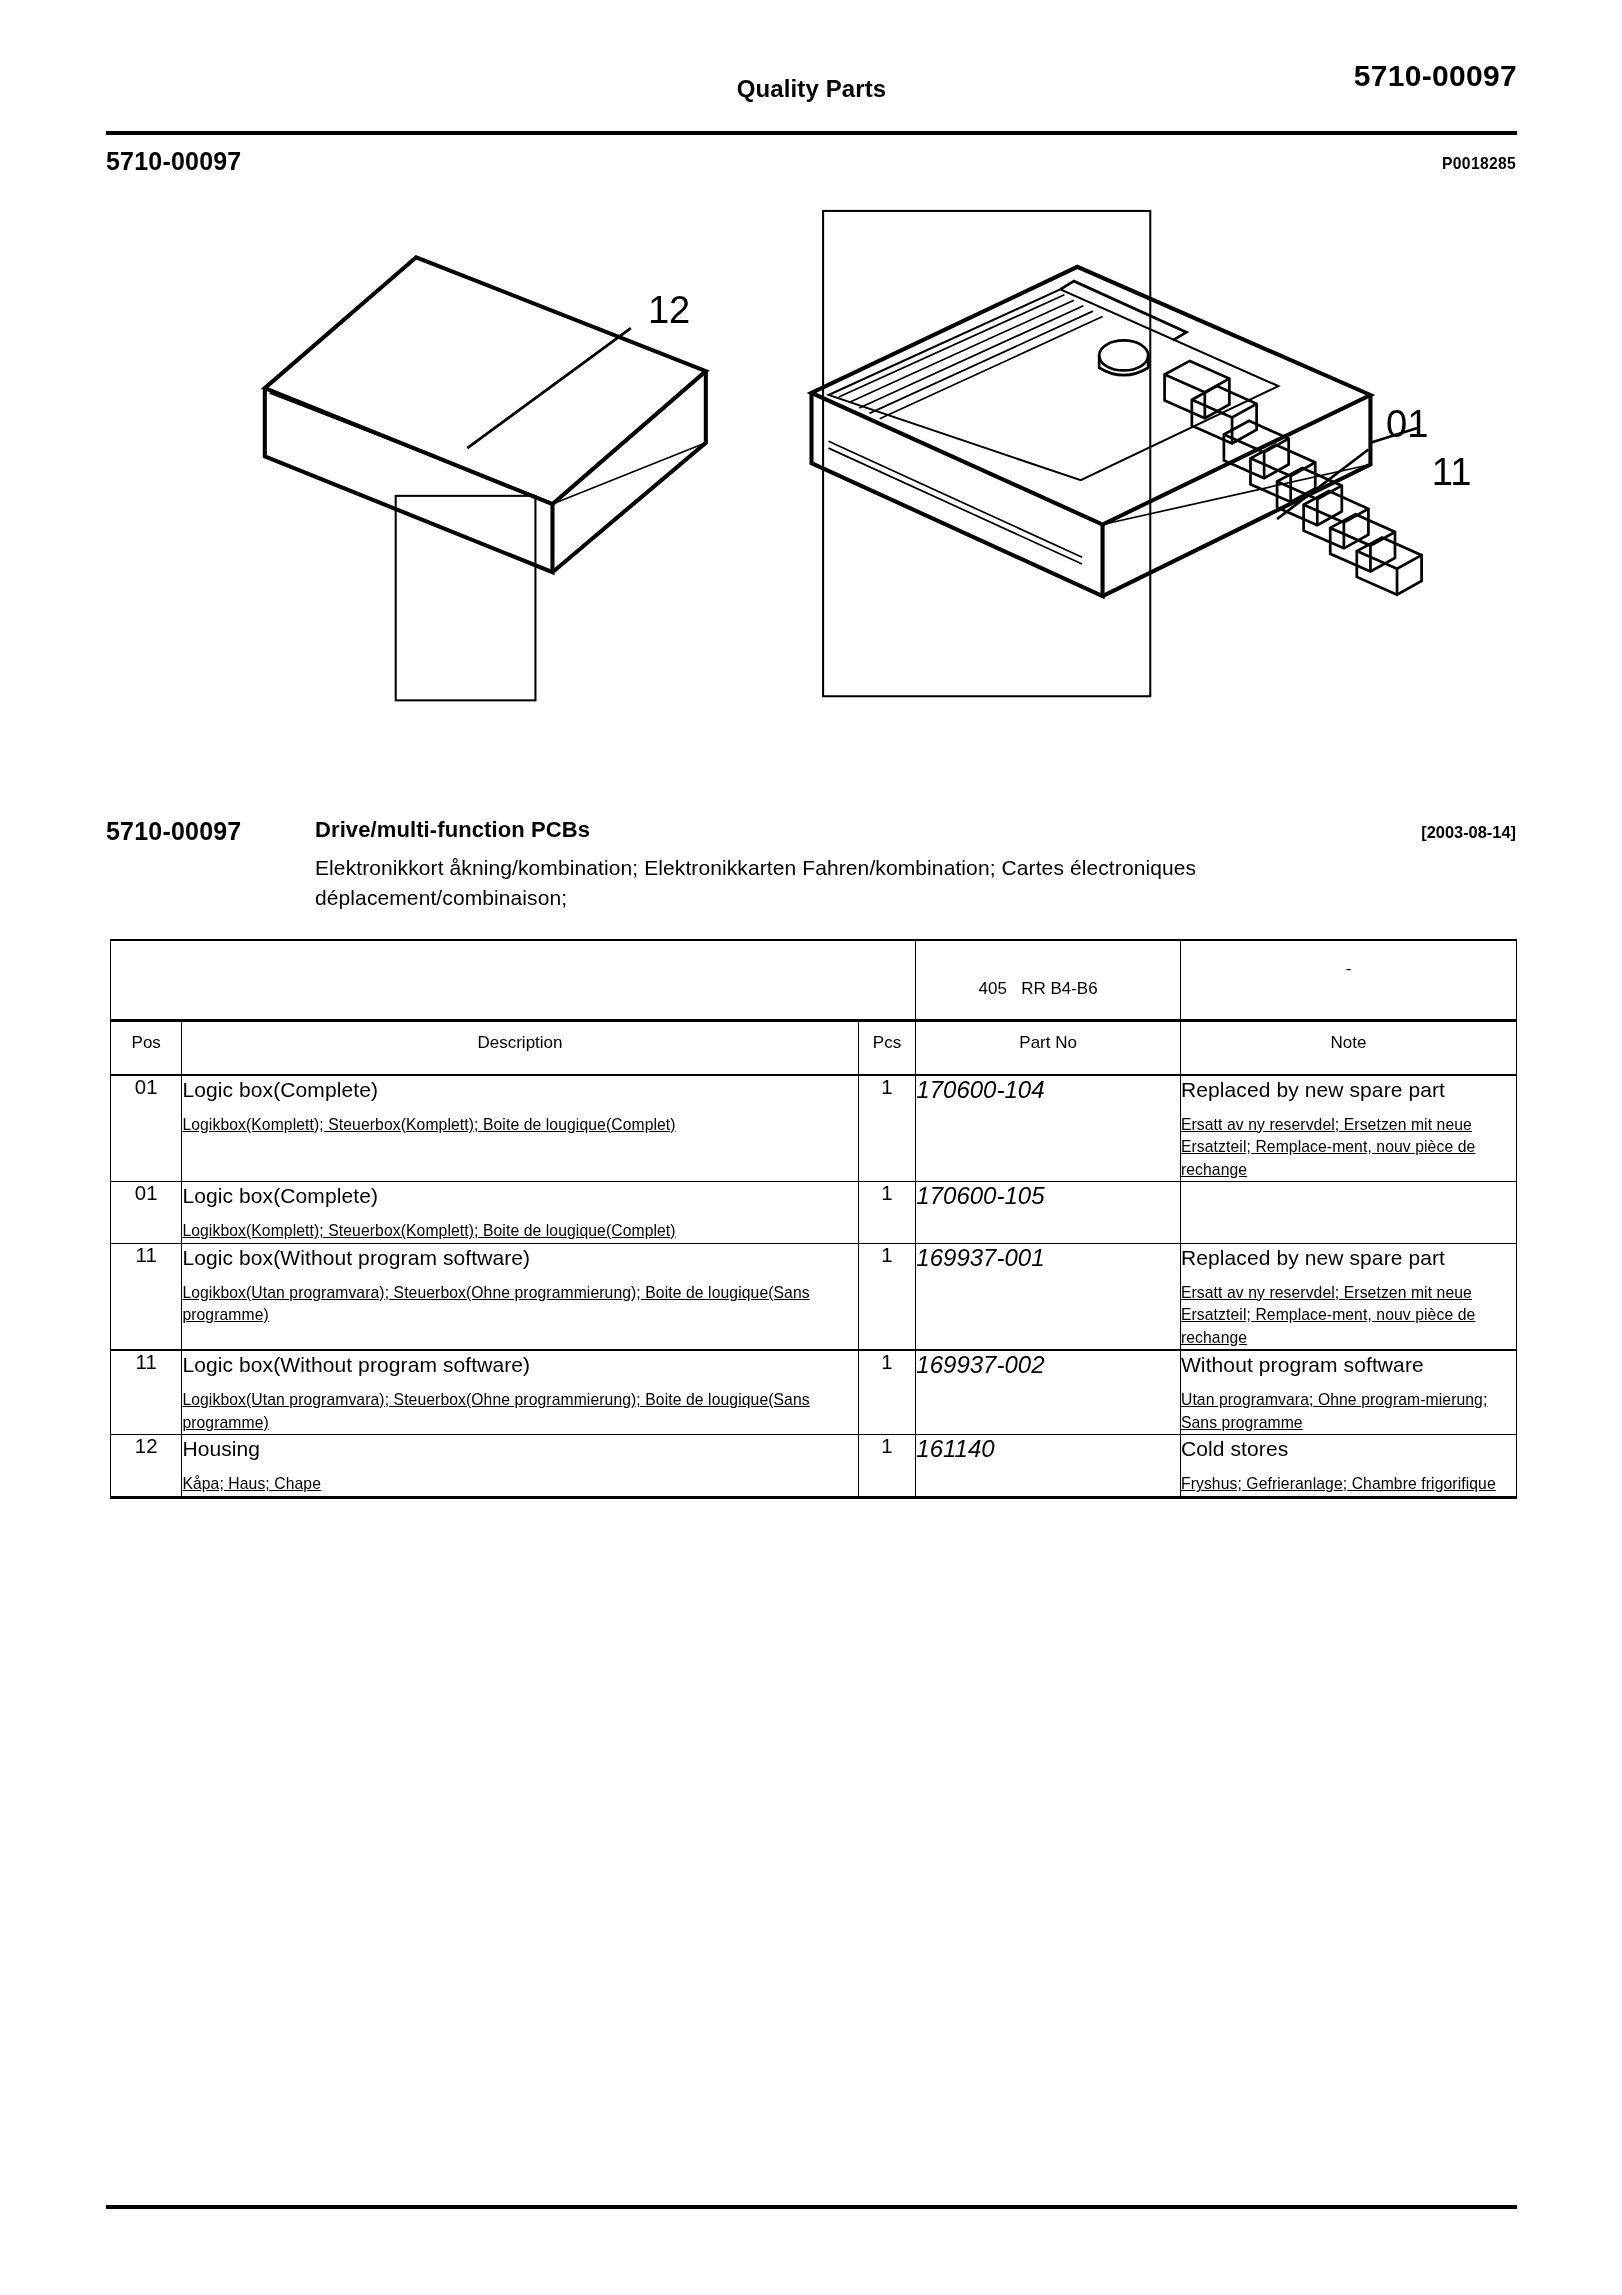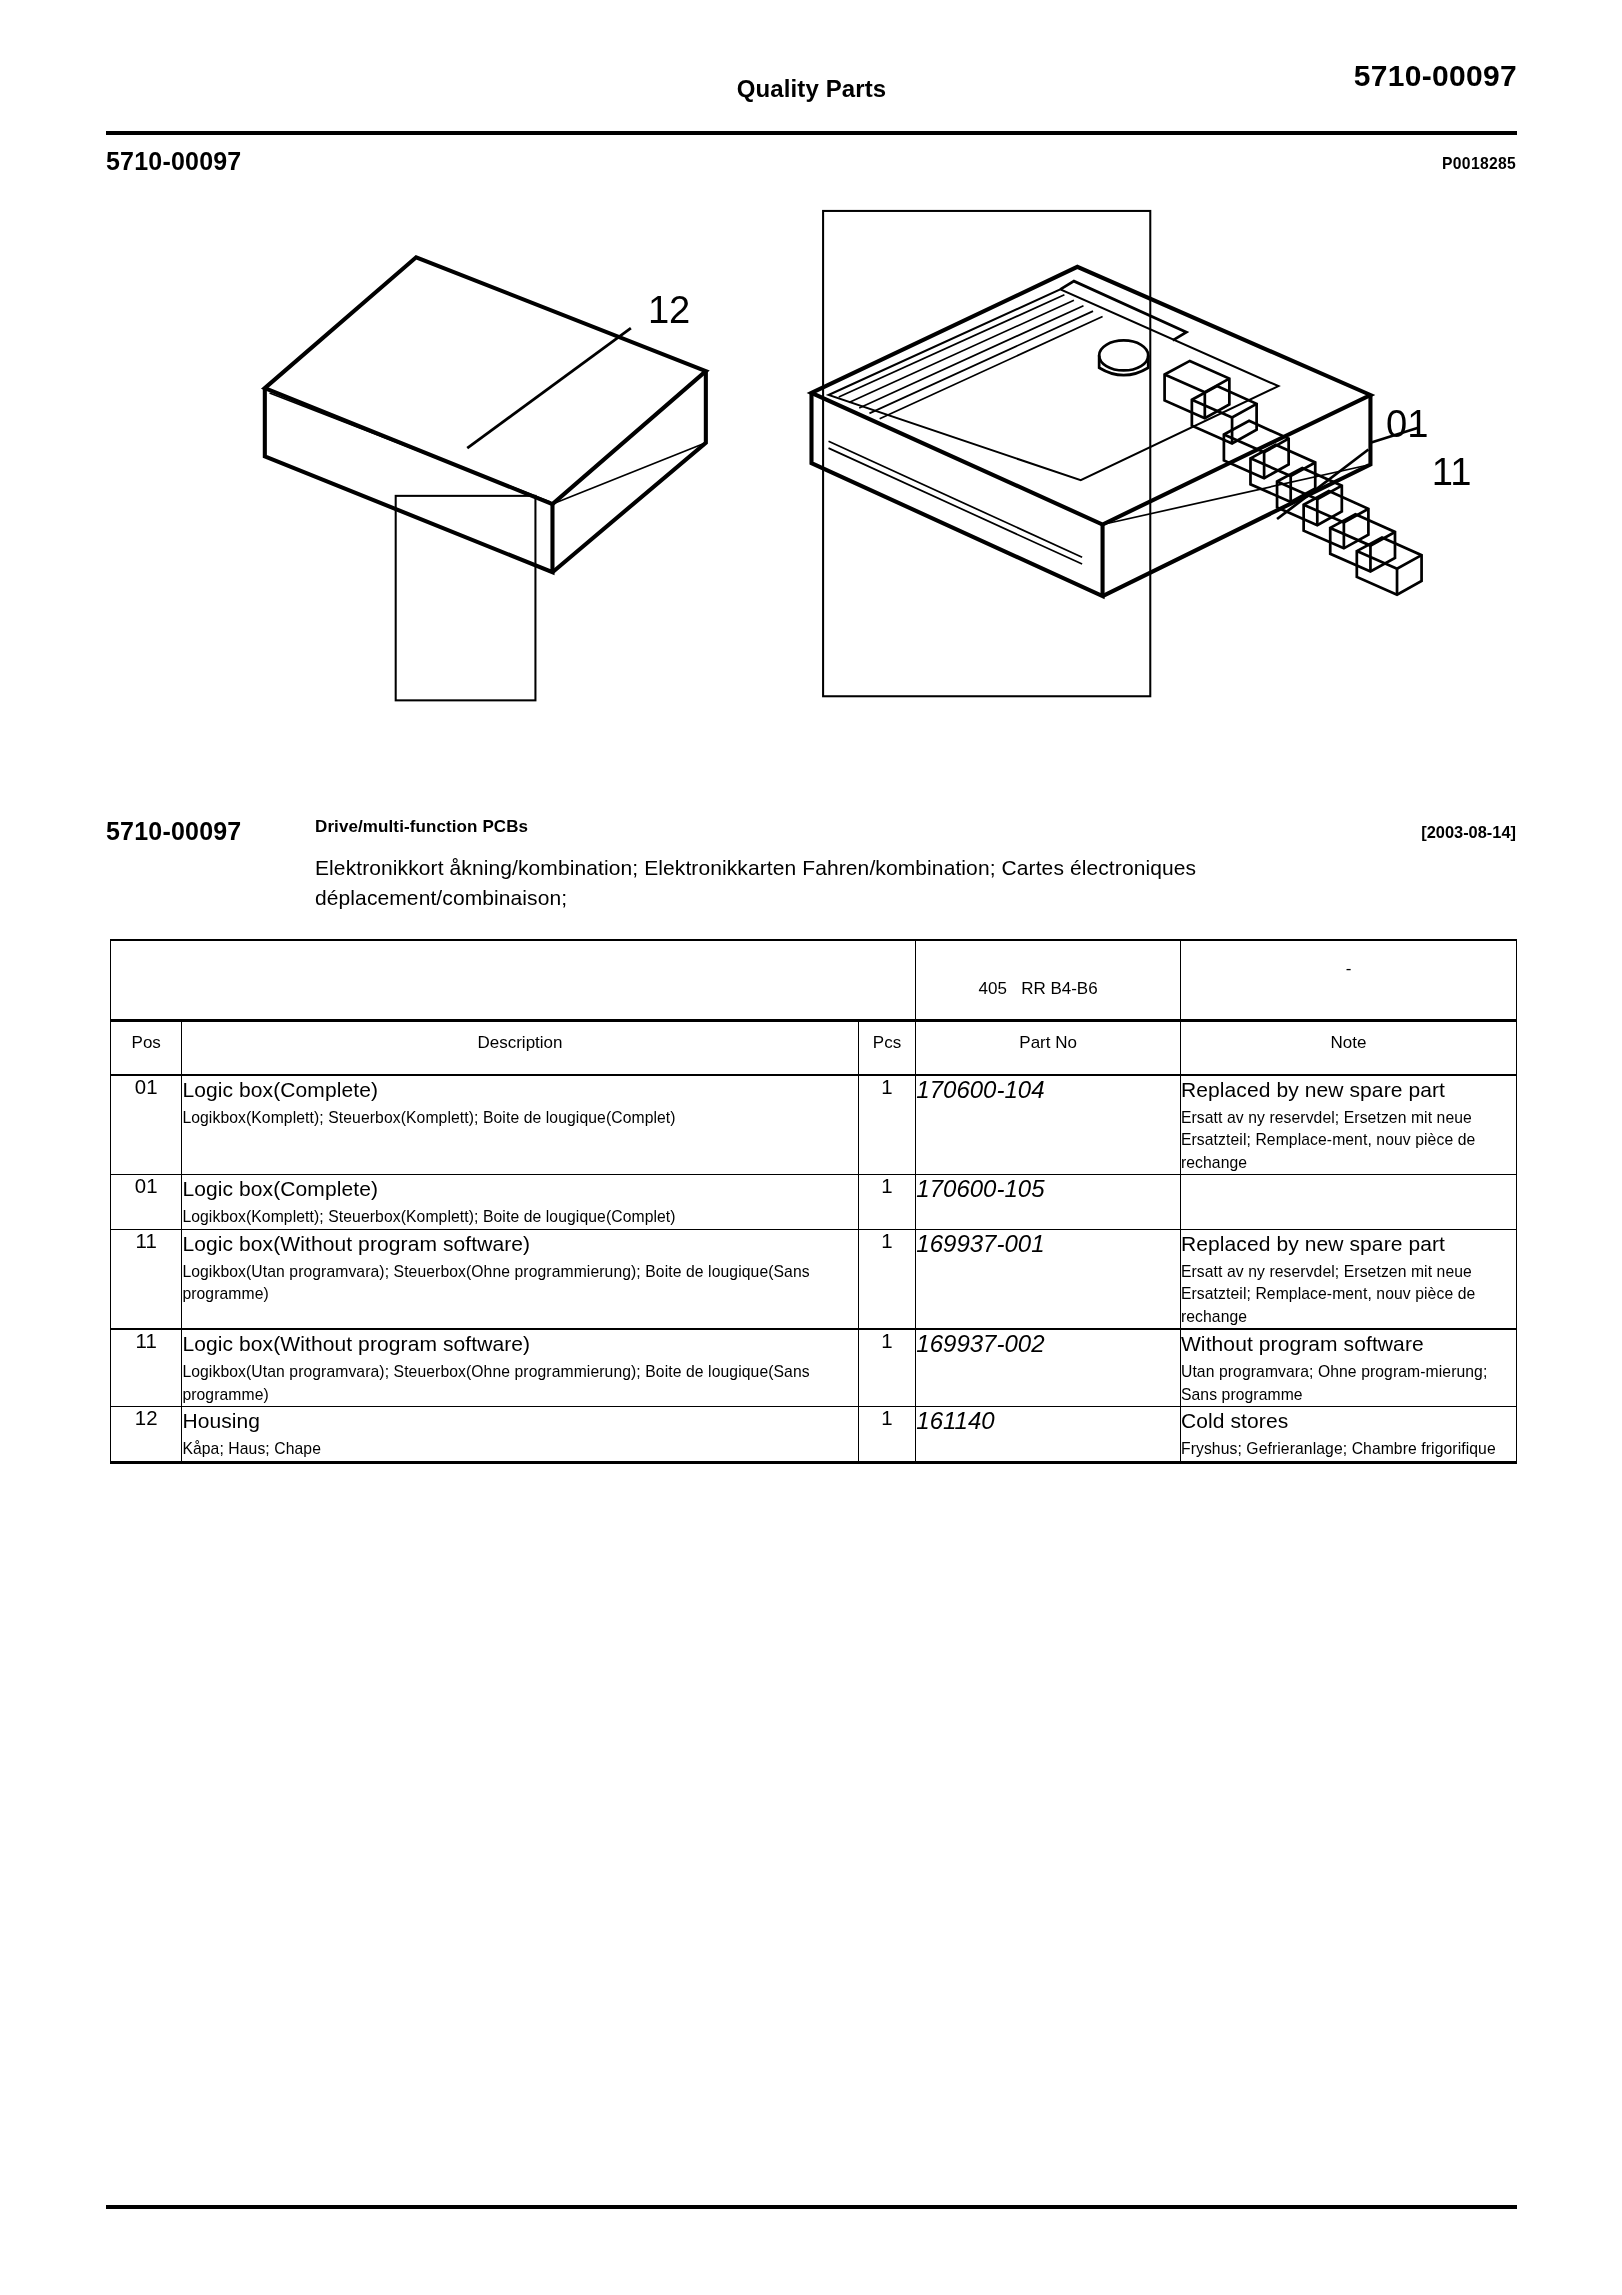--- a/index.html
+++ b/index.html
@@ -93,21 +93,21 @@
     left: 106px;
     top: 817px;
     font-size: 25px;
     font-weight: bold;
     letter-spacing: 0.2px;
   }
   .sec-title {
     position: absolute;
     left: 315px;
     top: 817px;
-    font-size: 17px;
+    font-size: 22px;
     font-weight: bold;
     letter-spacing: 0.1px;
   }
   .sec-date {
     position: absolute;
     right: 106px;
     top: 823px;
     font-size: 16.4px;
     font-weight: bold;
   }
@@ -195,22 +195,23 @@
     padding: 8.2px 11px 12.3px 13.6px;
   }
   .primary {
     font-size: 21px;
     line-height: 27px;
     letter-spacing: 0.1px;
   }
   .secondary {
     font-size: 15.7px;
     line-height: 22.5px;
-    margin-top: 4px;
-    letter-spacing: 0.1px;
+    margin-top: 11px;
+    letter-spacing: 0.1px;
+    text-decoration: underline;
   }
   .grp-sep td {
     border-top: 2.7px solid #000;
   }
   .tbl-end td {
     border-bottom: 3.4px solid #000;
   }
 
   
   .footer-rule {

